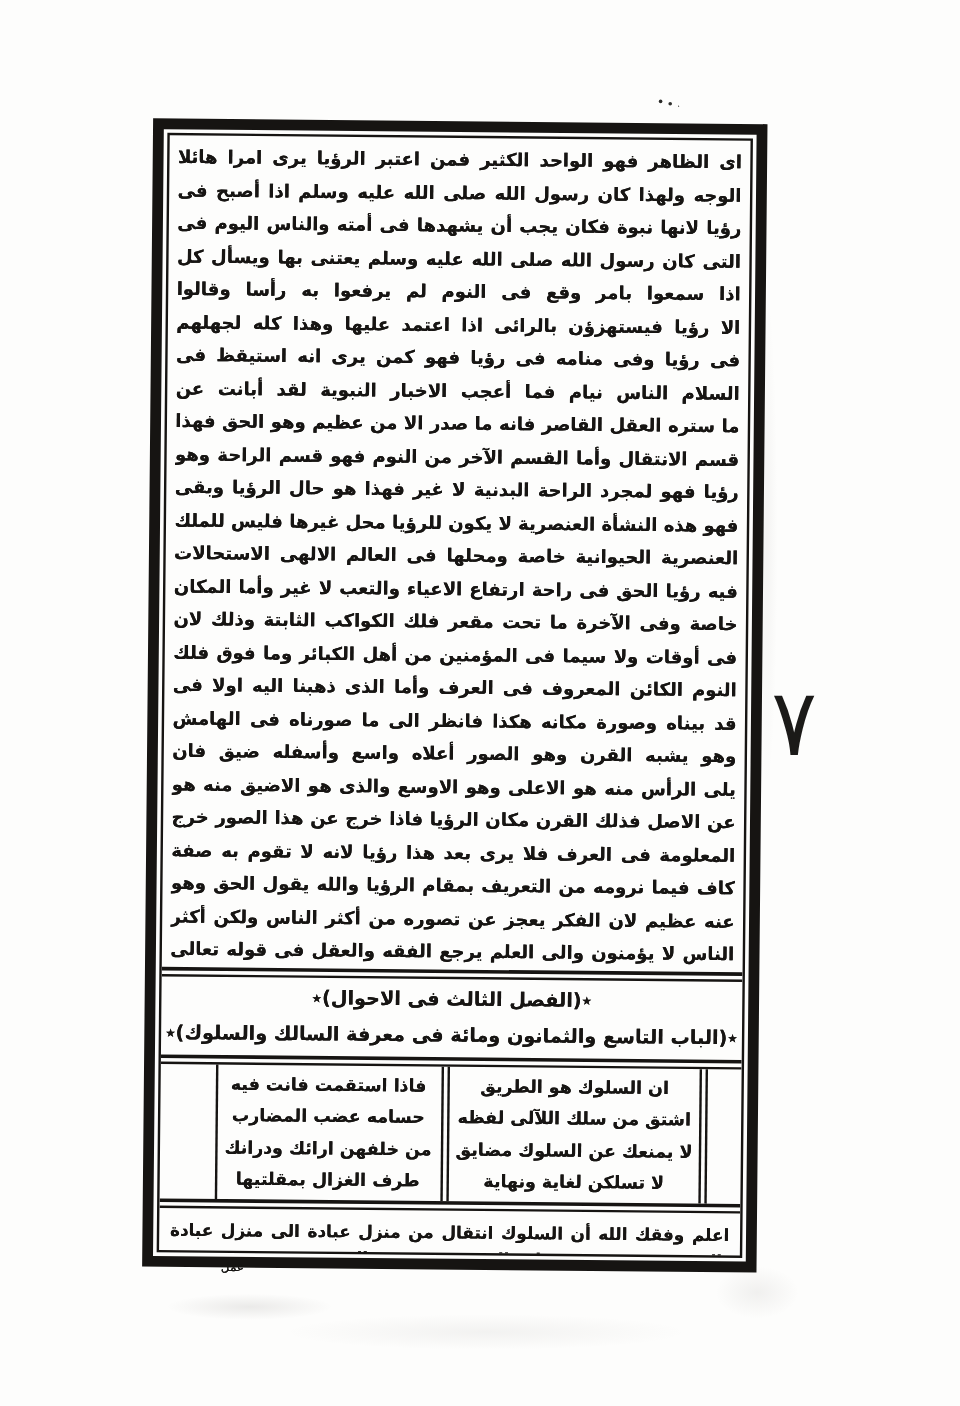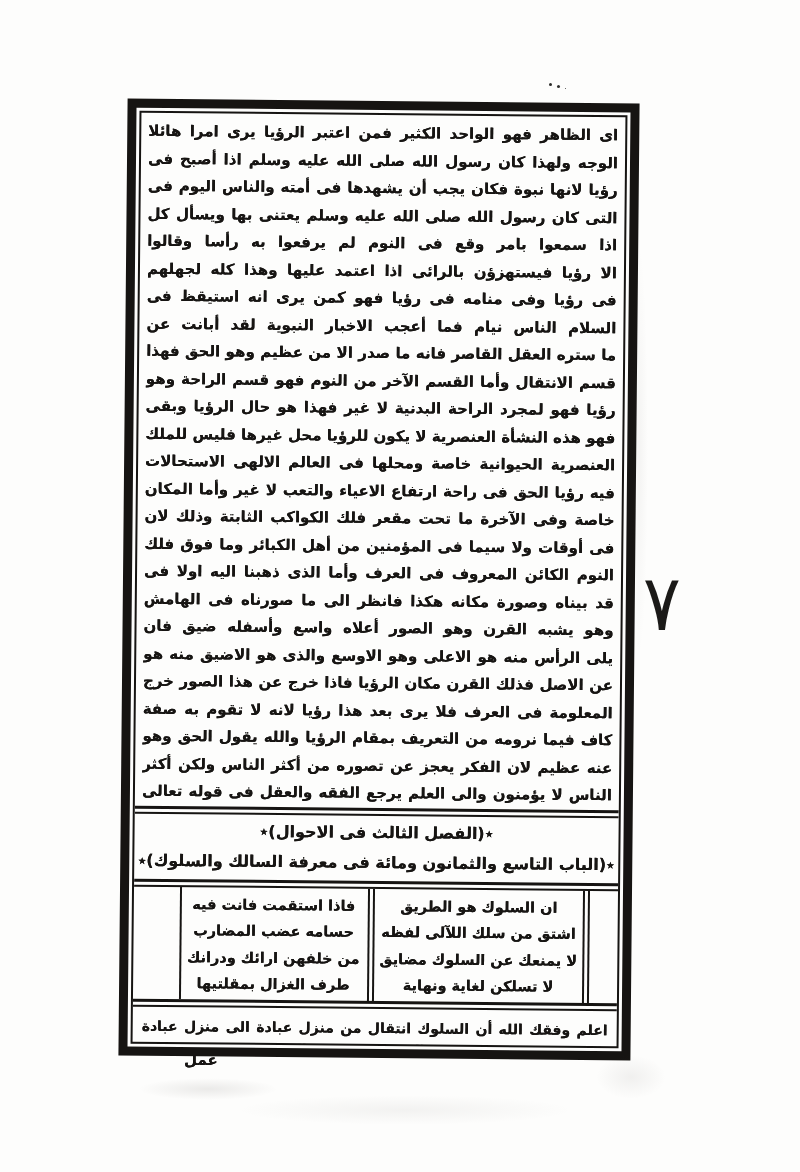--- a/index.html
+++ b/index.html
@@ -51,21 +51,21 @@
     padding:8px 9px 0 9px;font-size:14px;font-weight:bold;line-height:22px;
     text-align:justify;text-align-last:justify;overflow:hidden;height:30px;
     text-shadow:0 0 0.5px currentColor;
   }
   
   .folio{
     position:absolute;left:642px;top:558px;font-size:74px;line-height:90px;
     color:#1b1a18;transform:scaleY(1.05) scaleX(0.95);
   }
   .catchword{
-    position:absolute;left:184px;top:1051px;font-size:15px;font-weight:bold;
+    position:absolute;left:184px;top:1051px;font-size:10px;font-weight:normal;
     direction:rtl;text-shadow:0 0 0.5px currentColor;
   }
   
   .specks{
     position:absolute;left:549px;top:83px;width:3px;height:3px;border-radius:50%;
     background:#2a2a28;
     box-shadow:8px 2px 0 0 #30302e, 15px 4px 0 -1px #3a3a38;
   }
   .smudge{position:absolute;pointer-events:none;}
   .sm1{left:138px;top:1078px;width:140px;height:22px;

